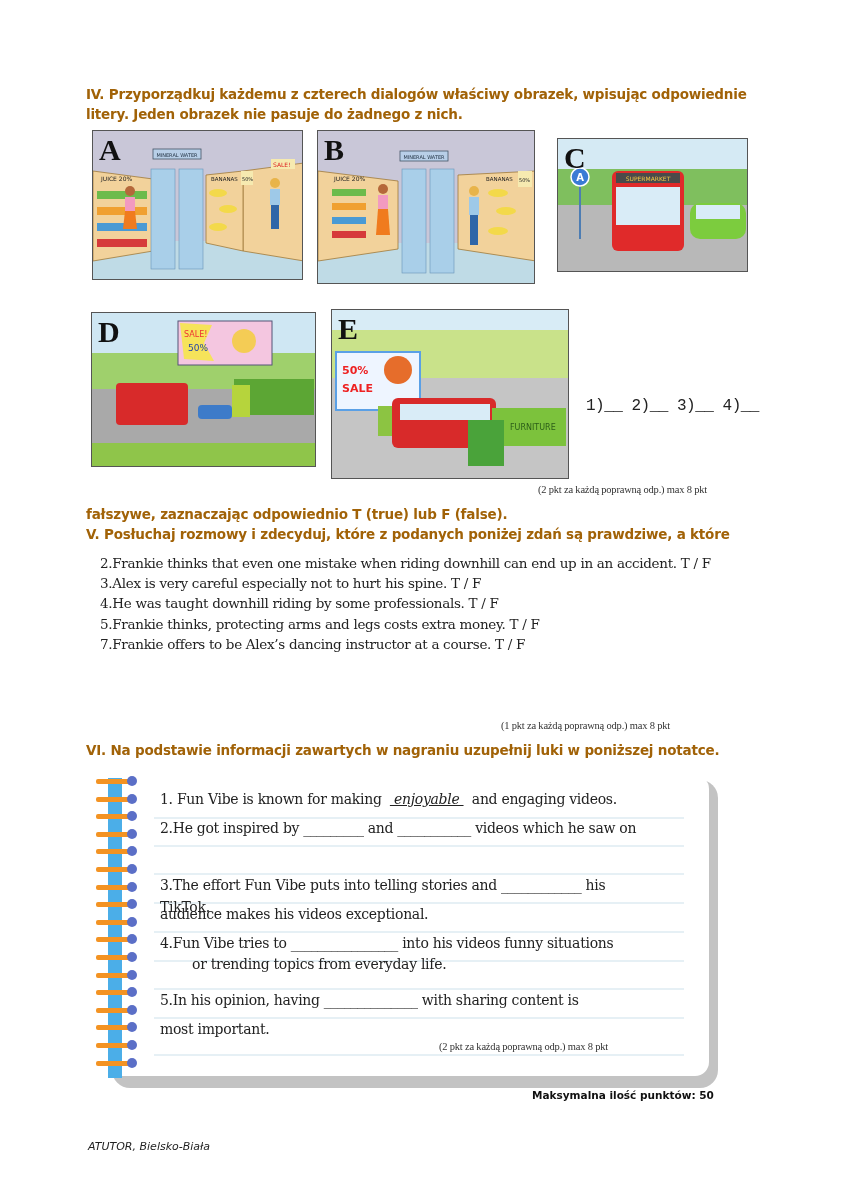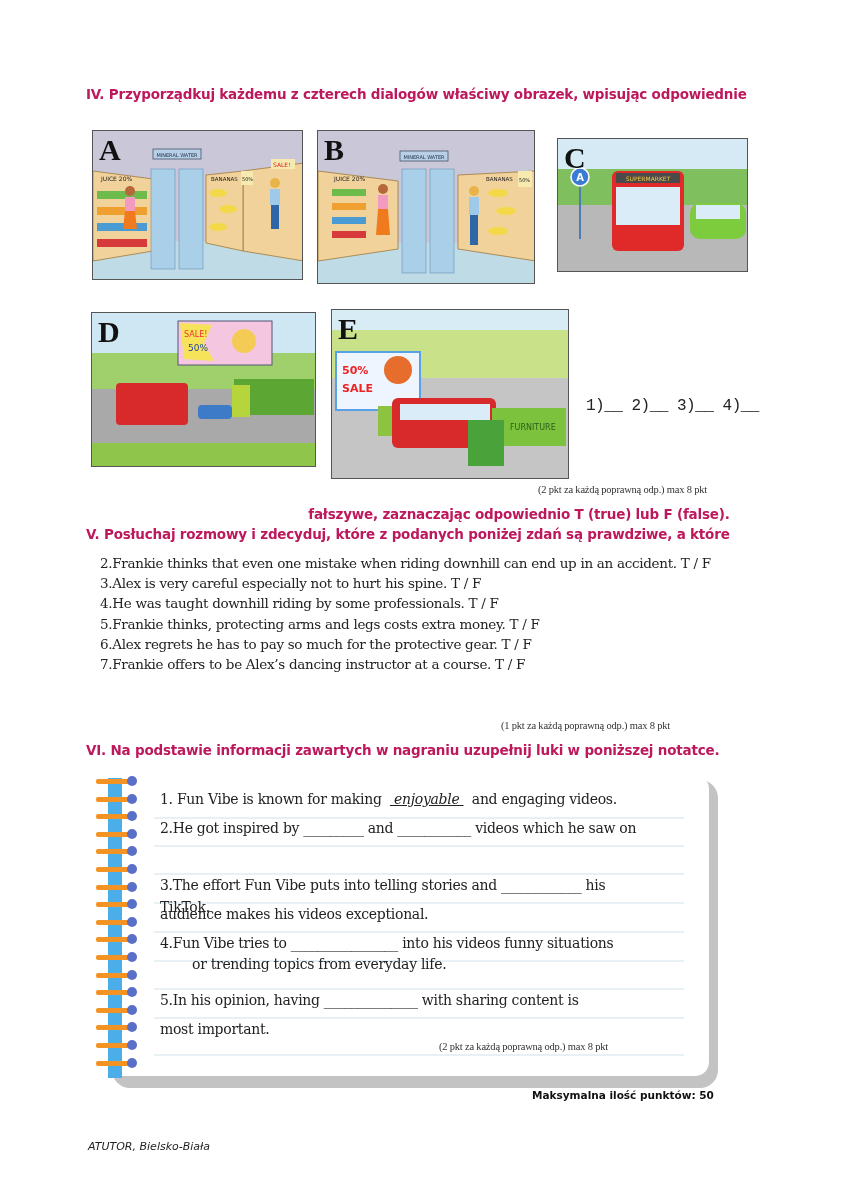--- a/index.html
+++ b/index.html
@@ -1,18 +1,18 @@
 <!DOCTYPE html>
 <html><head>
 <meta charset="utf-8">
 <style>
   html, body { margin:0; padding:0; background:#ffffff; }
   body { width:848px; height:1200px; position:relative; overflow:hidden; font-family:"Liberation Sans", sans-serif; color:#1a1a1a; }
   .abs { position:absolute; }
-  .task-title { font-family:"DejaVu Sans", sans-serif; font-weight:bold; font-size:13.5px; line-height:20px; color:#be185d; letter-spacing:-0.2px;text-align:right; }
+  .task-title { font-family:"DejaVu Sans", sans-serif; font-weight:bold; font-size:13.5px; line-height:20px; color:#a16207; letter-spacing:-0.2px; }
   .points { font-family:Liberation Serif, serif; font-size:10.5px; color:#333; letter-spacing:-0.2px; }
   .pic { position:absolute; border:1px solid #555; overflow:hidden; box-sizing:border-box; }
   .pic-letter { position:absolute; left:6px; top:2px; font-family:"Liberation Serif", serif; font-weight:bold; font-size:30px; color:#111; z-index:5; }
   .tf-list { left:100px; top:553px; font-family:"DejaVu Serif", serif; font-size:13.5px; line-height:20.2px; color:#222; letter-spacing:-0.3px; }
   .tf-item { white-space:nowrap; }
   .answers { left:586px; top:397px; font-family:"Liberation Mono", monospace; font-size:16px; color:#222; letter-spacing:-0.5px; }
   
   .nb-shadow { left:112px; top:780px; width:606px; height:308px; background:#c3c3c3; border-radius:18px; }
   .nb-paper { left:104px; top:775px; width:605px; height:301px; background:#fff; border-radius:14px; }
   .nb-line { position:absolute; left:154px; width:530px; height:2px; background:#e6f0f5; }
@@ -23,20 +23,21 @@
   .nb-text { left:160px; font-family:"DejaVu Serif", serif; font-size:14px; color:#222; letter-spacing:-0.3px; white-space:nowrap; }
   .filled { font-style:italic; text-decoration:underline; }
   .footer { left:88px; top:1140px; font-family:"DejaVu Sans", sans-serif; font-style:italic; font-size:11px; color:#222; }
   .maxpts { left:532px; top:1089px; font-family:"DejaVu Sans", sans-serif; font-weight:bold; font-size:10.5px; color:#111; }
 </style>
 </head>
 <body>
 
 <div class="abs task-title" style="left:86px;top:84px;">
   <div>IV. Przyporządkuj każdemu z czterech dialogów właściwy obrazek, wpisując odpowiednie</div>
+  <div>litery. Jeden obrazek nie pasuje do żadnego z nich.</div>
 </div>
 
 <div class="pic" style="left:92px;top:130px;width:211px;height:150px;background:#c9c7d8;">
   <span class="pic-letter">A</span>
   <svg width="211" height="150">
     <rect x="0" y="110" width="211" height="40" fill="#bfdbe6"></rect>
     <rect x="60" y="18" width="48" height="10" fill="#b8cfe8" stroke="#456" stroke-width="0.8"></rect>
     <text x="84" y="26" font-size="5" text-anchor="middle" fill="#234" font-family="DejaVu Sans">MINERAL WATER</text>
     <polygon points="0,40 60,48 60,120 0,130" fill="#f2d29b" stroke="#a07a3a" stroke-width="0.8"></polygon>
     <rect x="4" y="60" width="50" height="8" fill="#6dbb4b"></rect>
@@ -162,21 +163,20 @@
 <div class="abs task-title" style="left:86px;top:504px;">
   <div>fałszywe, zaznaczając odpowiednio T (true) lub F (false).</div>
   <div>V. Posłuchaj rozmowy i zdecyduj, które z podanych poniżej zdań są prawdziwe, a które</div>
 </div>
 
 <div class="abs tf-list">
   <div class="tf-item">2.Frankie thinks that even one mistake when riding downhill can end up in an accident. T / F</div>
   <div class="tf-item">3.Alex is very careful especially not to hurt his spine. T / F</div>
   <div class="tf-item">4.He was taught downhill riding by some professionals. T / F</div>
   <div class="tf-item">5.Frankie thinks, protecting arms and legs costs extra money. T / F</div>
-  <div class="tf-item">6.Alex regrets he has to pay so much for the protective gear. T / F</div>
   <div class="tf-item">7.Frankie offers to be Alex’s dancing instructor at a course. T / F</div>
 </div>
 <div class="abs points" style="left:501px;top:720px;">(1 pkt za każdą poprawną odp.) max 8 pkt</div>
 
 <div class="abs task-title" style="left:86px;top:740px;">VI. Na podstawie informacji zawartych w nagraniu uzupełnij luki w poniższej notatce.</div>
 
 <div class="abs nb-shadow"></div>
 <div class="abs nb-paper">
 </div>
 <div class="nb-line" style="top:817px;"></div>

